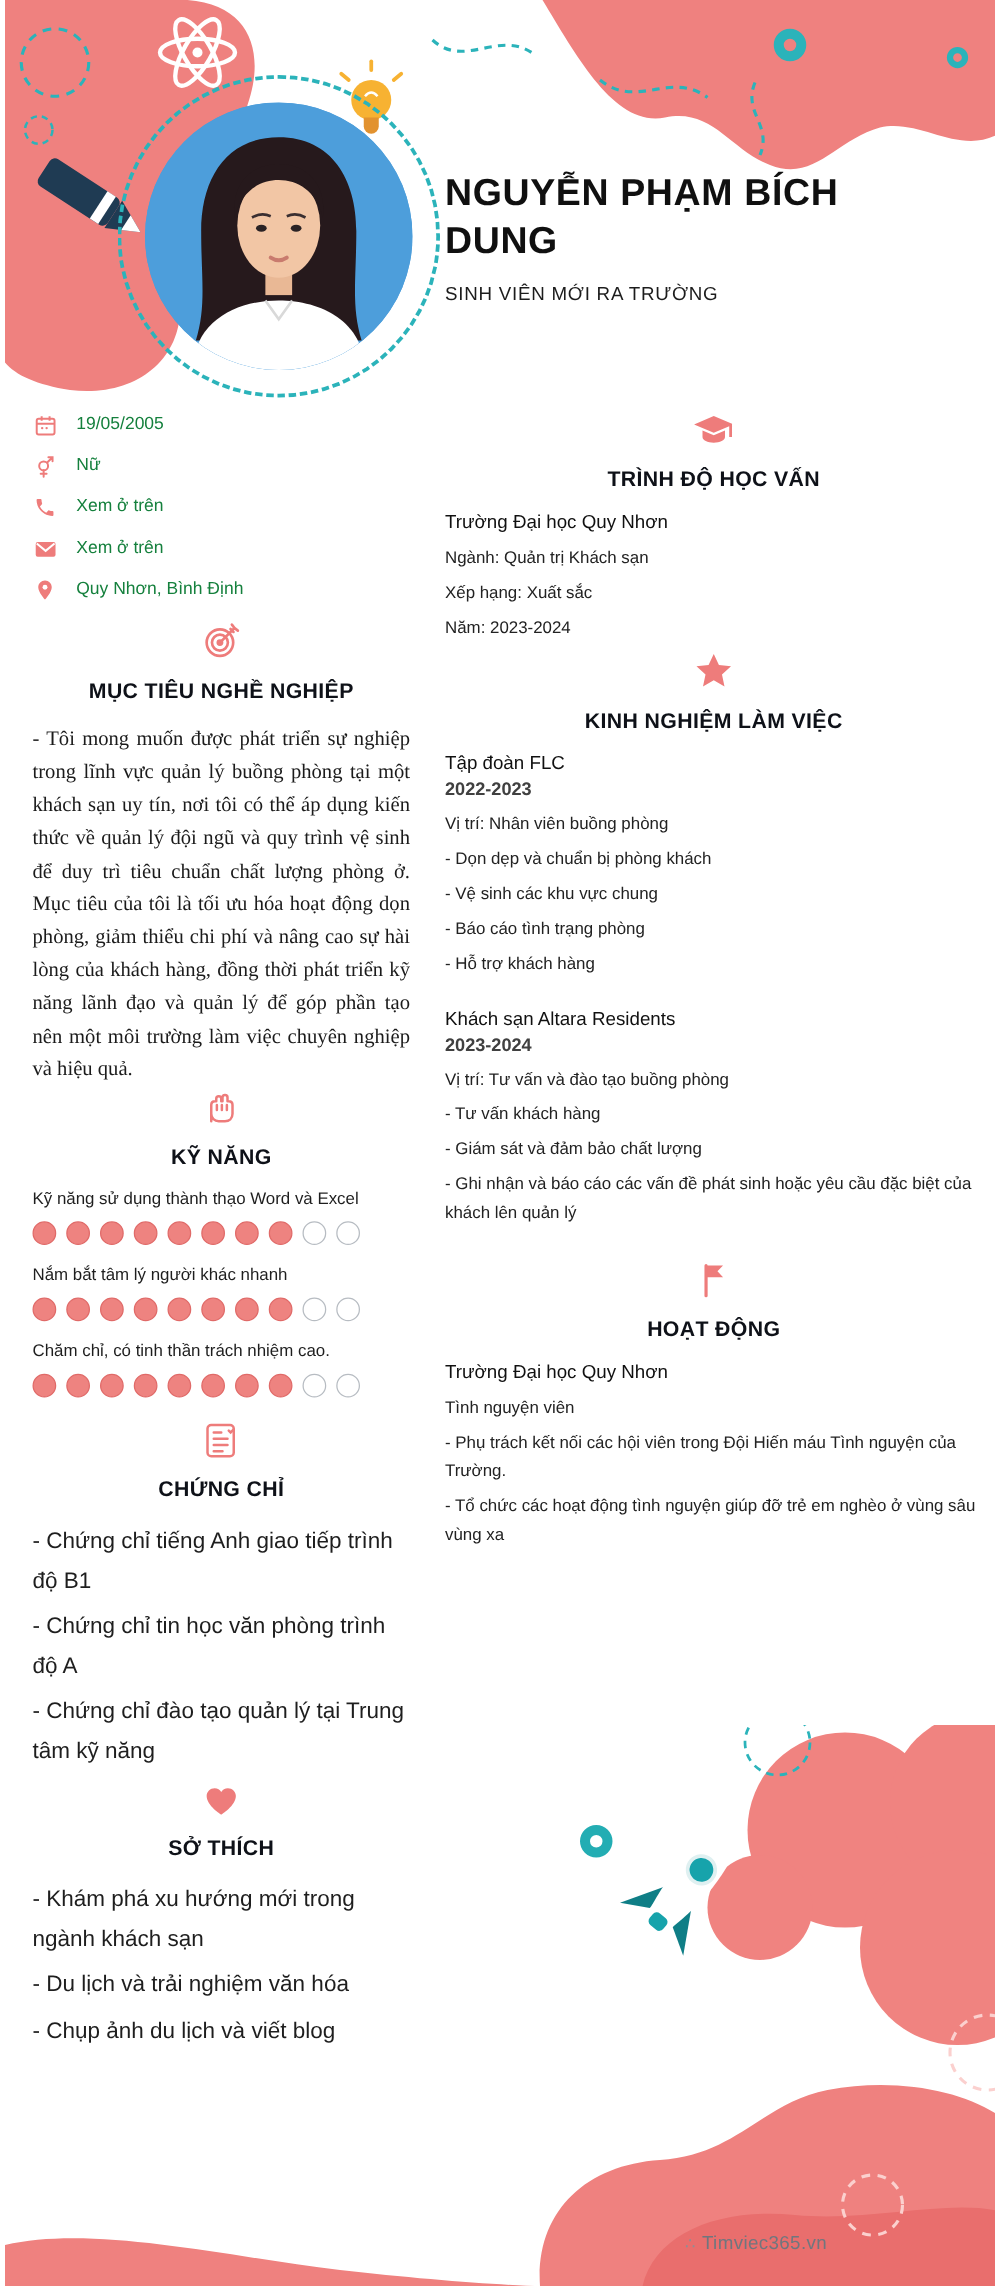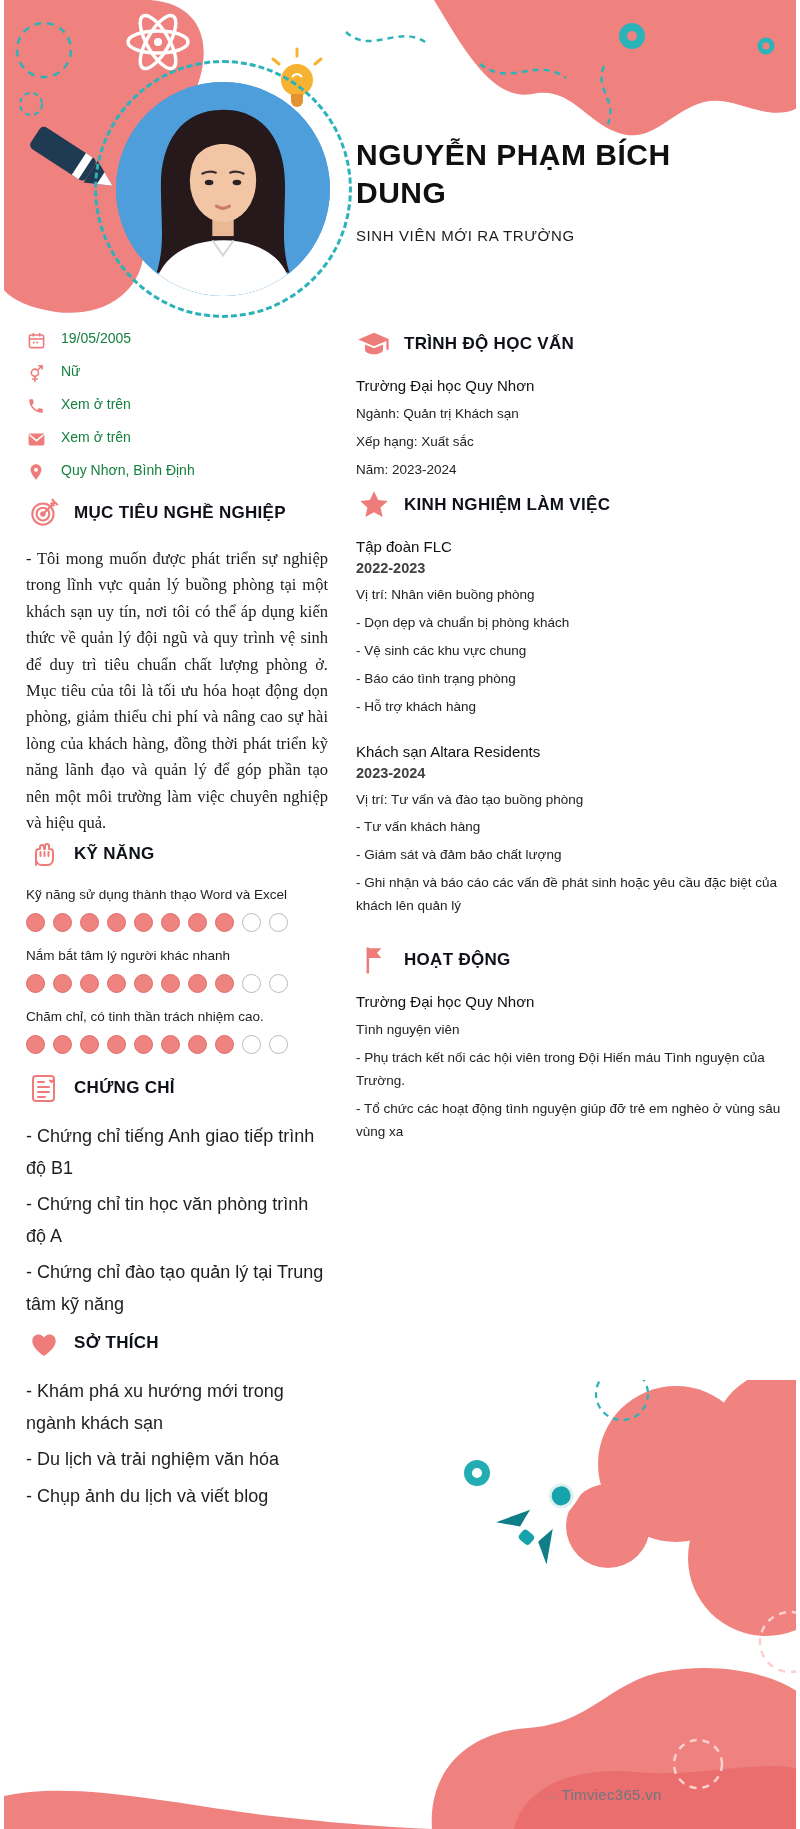--- a/index.html
+++ b/index.html
@@ -22,21 +22,21 @@
   .subtitle { margin-top:16px; font-size:15px; letter-spacing:.6px; color:#1c1c1c; }
 
   .col-left  { position:absolute; left:22px;  top:330px; width:302px; }
   .col-right { position:absolute; left:352px; top:326px; width:430px; }
 
   .info-list { list-style:none; }
   .info-list li { display:flex; align-items:flex-start; gap:15px; margin-bottom:13px;
                   font-size:14px; color:#15803d; }
   .ii { width:20px; height:20px; flex:none; display:inline-flex; align-items:center; justify-content:center; }
 
-  .sec-h { display:flex; align-items:center; gap:12px; margin:26px 0 15px; }
+  .sec-h { display:flex; align-items:center; gap:12px; margin:26px 0 15px;flex-direction:column; }
   .sec-h:first-child { margin-top:0; }
   .sec-icon { width:36px; height:36px; flex:none; display:flex; align-items:center; justify-content:center; }
   .sec-h h2 { font-size:17px; color:#0e1118; letter-spacing:.3px; }
 
   .objective { font-family:"Liberation Serif", serif; font-size:16.5px; line-height:1.6;
                text-align:justify; color:#1b1b1b; }
 
   .skill { margin-bottom:16px; }
   .skill-label { font-size:13.5px; color:#1e1e1e; margin-bottom:11px; }
   .dots { display:flex; gap:8px; }

